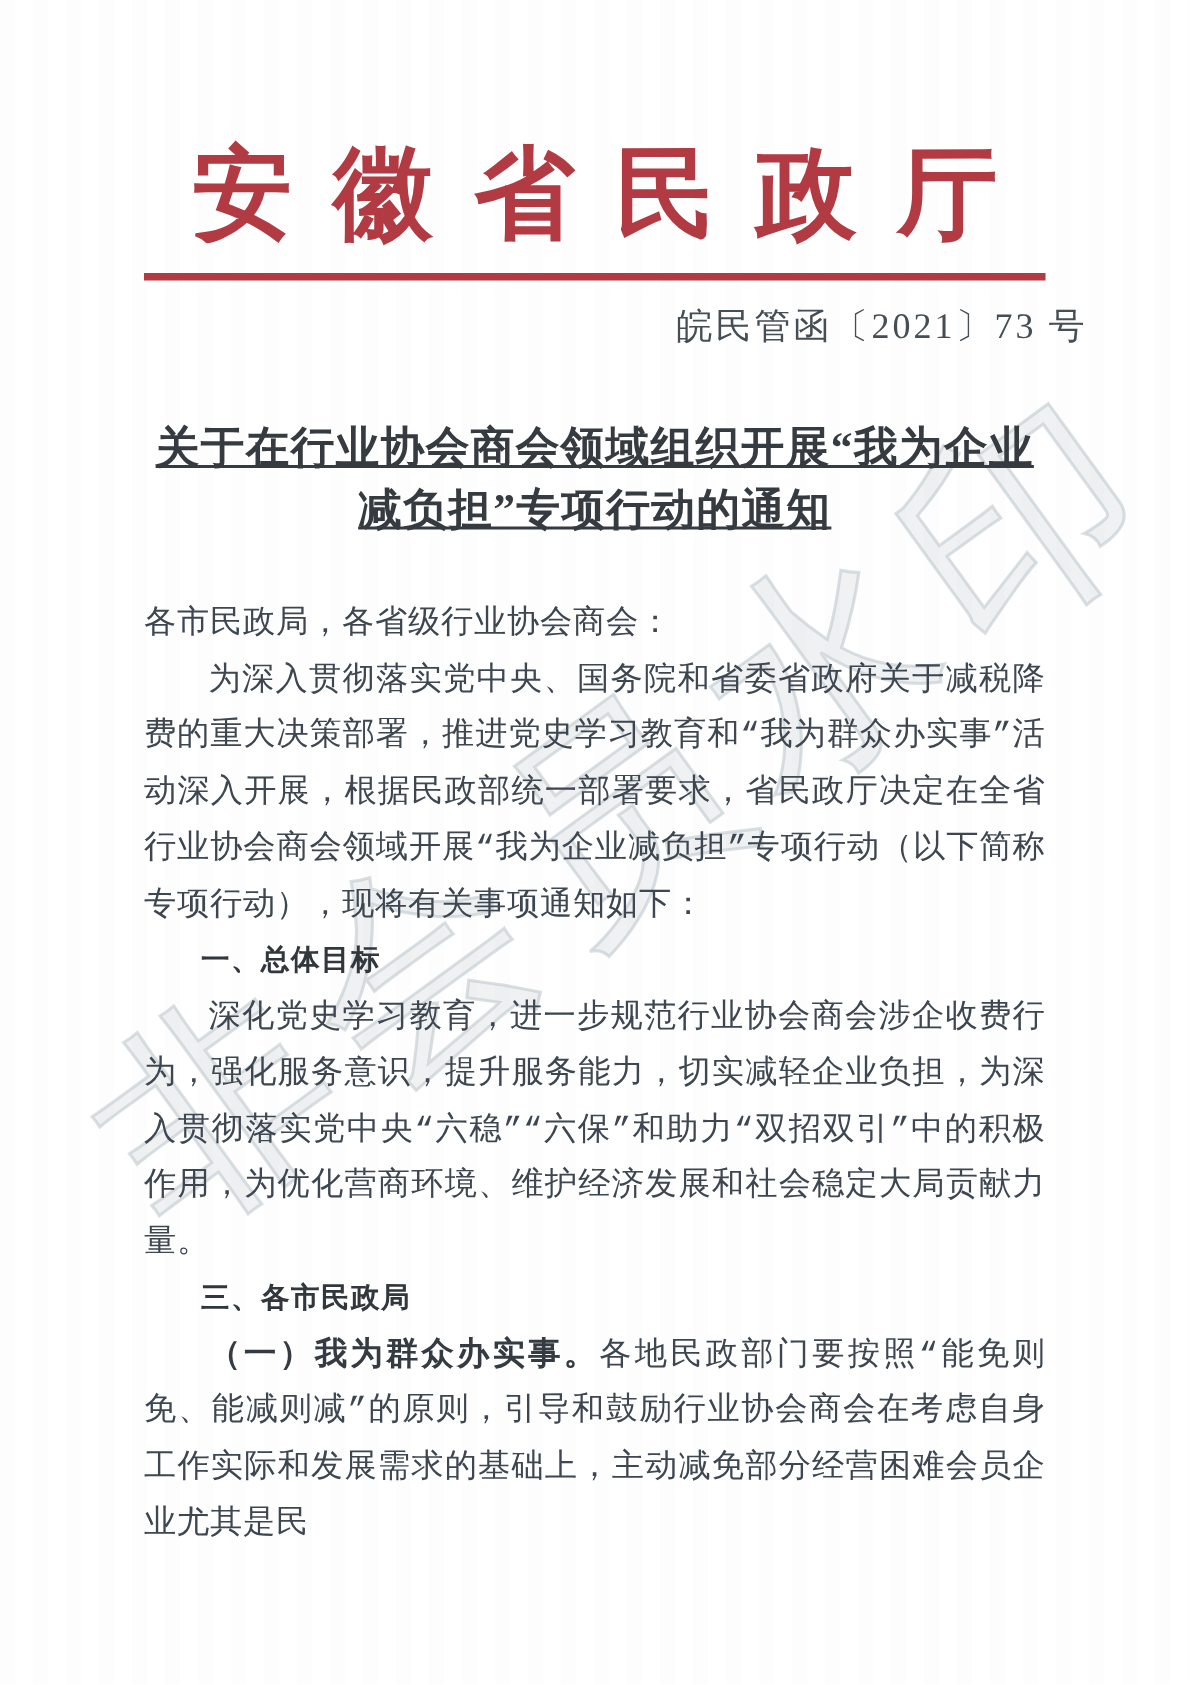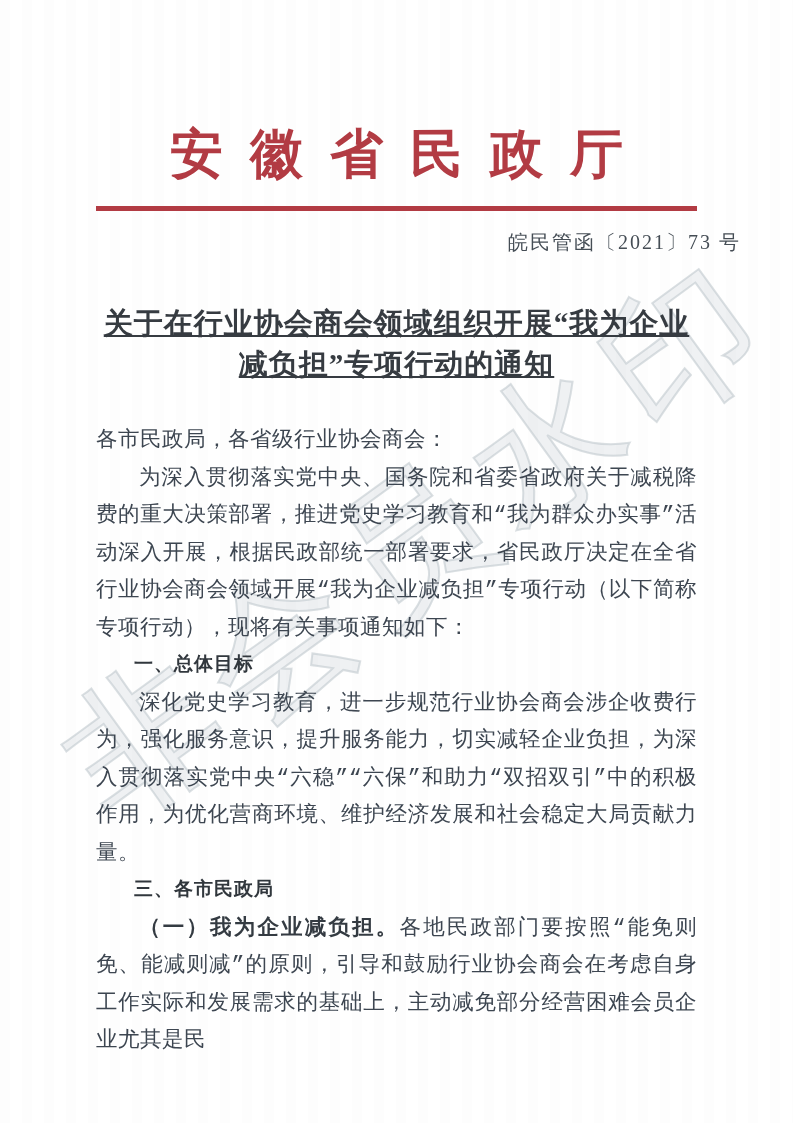--- a/index.html
+++ b/index.html
@@ -28,40 +28,40 @@
     font-weight: 400;
     letter-spacing: 16px;
     color: rgba(201,208,214,0.30);
     -webkit-text-stroke: 2px rgba(188,196,203,0.55);
     white-space: nowrap;
     pointer-events: none;
     z-index: 0;
   }
   .content { position: relative; z-index: 1; }
   .letterhead {
-    margin: 112px 0 0 0;
+    margin: 88px 0 0 0;
     text-align: center;
-    font-size: 53px;
+    font-size: 67px;
     line-height: 84px;
     font-weight: 700;
     color: #b23b43;
     letter-spacing: 27px;
     padding-left: 27px;
     font-family: "Liberation Serif", "DejaVu Serif", serif;
   }
   .red-rule {
     margin: 10px 96px 0 96px;
     height: 5px;
     background: #b23b43;
   }
   .doc-number {
     margin-top: 18px;
-    padding-right: 52px;
+    padding-right: 68px;
     text-align: right;
-    font-size: 20px;
+    font-size: 24px;
     line-height: 26px;
     color: #454d55;
     letter-spacing: 2px;
   }
   .doc-title {
     margin: 48px 70px 0 70px;
     text-align: center;
     font-size: 29px;
     line-height: 41px;
     font-weight: 700;
@@ -122,18 +122,18 @@
 
       <h3 class="section-heading">一、总体目标</h3>
 
       <p class="para">深化党史学习教育，进一步规范行业协会商会涉企收费行为，强化服务意识，提升服务能力，切实减轻企业负担，为深入贯彻落实党中央“六稳”“六保”和助力“双招双引”中的积极作用，为优化营商环境、维护经济发展和社会稳定大局贡献力量。</p>
 
 
 
       <h3 class="section-heading">三、各市民政局</h3>
 
       <p class="para">
-        <span class="task-lead">（一）我为企业减负担。</span><span>各地民政部门要按照“能免则免、能减则减”的原则，引导和鼓励行业协会商会在考虑自身工作实际和发展需求的基础上，主动减免部分经营困难会员企业尤其是民</span>
+        <span class="task-lead">（一）我为群众办实事。</span><span>各地民政部门要按照“能免则免、能减则减”的原则，引导和鼓励行业协会商会在考虑自身工作实际和发展需求的基础上，主动减免部分经营困难会员企业尤其是民</span>
       </p>
 
     </main>
   </div>
 </div>
 
 </body></html>

